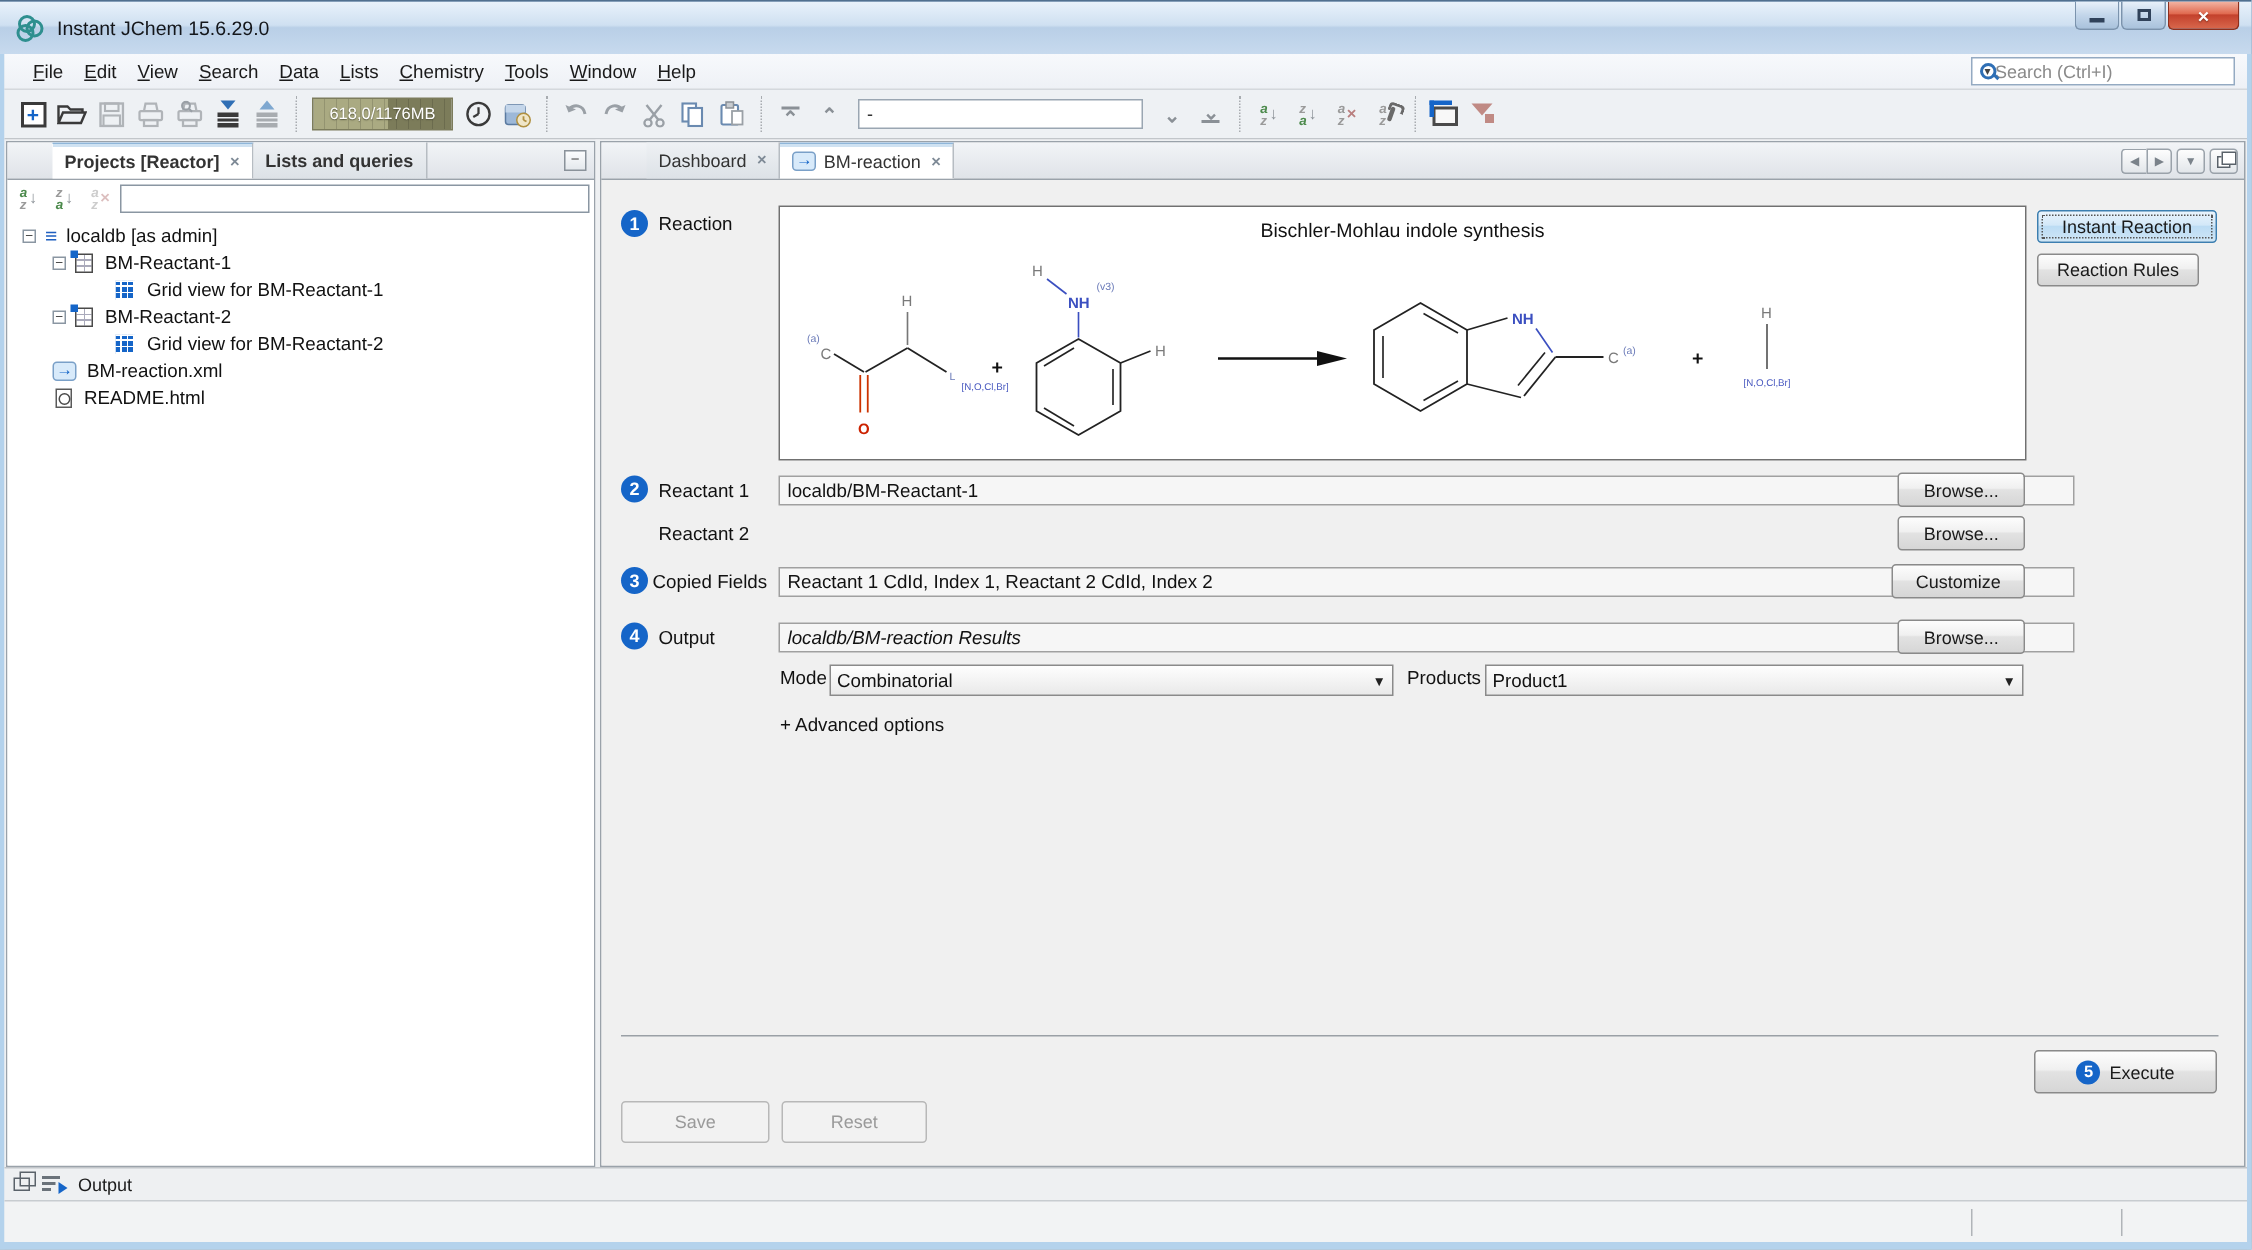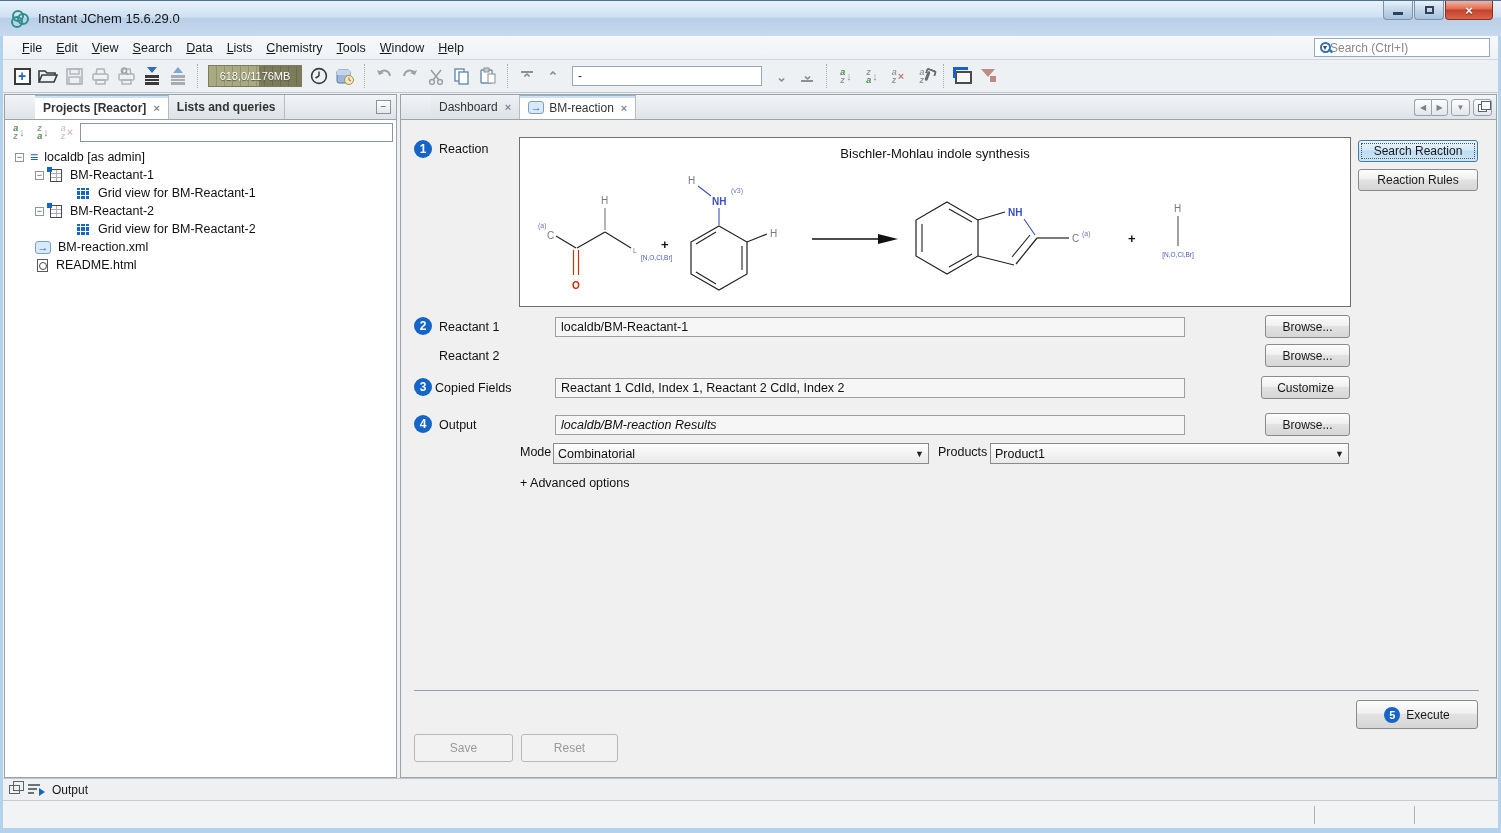--- a/index.html
+++ b/index.html
@@ -140,21 +140,21 @@
     color:#fff; font-weight:bold; font-size:12px; display:flex; align-items:center; justify-content:center; }
   .form-label { position:absolute; font-size:12.5px; color:#111; }
   .rbox { position:absolute; left:118px; top:17px; width:832px; height:170px; background:#fff; border:1px solid #707070; }
   .btn { position:absolute; border:1px solid #8a8a8a; border-radius:3px; color:#1a1a1a; font-size:12px;
     background:linear-gradient(180deg,#fdfdfd,#f0f0f0 45%,#e2e2e2 50%,#d6d6d6); display:flex;
     align-items:center; justify-content:center; cursor:default; }
   .btn.focused { background:linear-gradient(180deg,#eaf4fd,#d3e8f8 45%,#bcdcf4 50%,#cfe6f6);
     border-color:#3c7fb1; outline:1px dotted #555; outline-offset:-4px; }
   .btn.disabled { color:#9a9a9a; background:#f2f2f2; border-color:#b8b8b8; }
   .field { position:absolute; height:20px; border:1px solid #a0a0a0; background:#f6f6f6;
-    font-family:"Liberation Sans",sans-serif; font-size:12.5px; color:#111; padding:0 5px; width:630px; left:118px;margin-left:36px; }
+    font-family:"Liberation Sans",sans-serif; font-size:12.5px; color:#111; padding:0 5px; width:864px; left:118px; }
   .combo { position:absolute; height:21px; border:1px solid #8a8a8a; background:linear-gradient(180deg,#fefefe,#e9e9e9);
     display:flex; align-items:center; padding:0 4px; font-size:12.5px; color:#111; }
   .combo .arr { margin-left:auto; font-size:9px; color:#222; }
   .divider { position:absolute; height:1px; background:#9aa0a6; }
   .exec-circle { width:16px; height:16px; border-radius:50%; background:#1565c8; color:#fff; font-weight:bold;
     font-size:11px; display:flex; align-items:center; justify-content:center; margin-right:6px; }
 
   
   .output-bar { height:22px; flex:0 0 22px; background:#eef0f2; border-top:1px solid #c2c6ca;
     display:flex; align-items:center; padding-left:6px; gap:8px; }
@@ -549,22 +549,22 @@
               <line x1="517" y1="100" x2="549" y2="100" stroke="#222" stroke-width="1.2"></line>
               <text class="atom-gray" x="552" y="104">C</text>
               <text class="map-lbl" x="562" y="98">(a)</text>
               <text class="plus-lbl" x="608" y="105">+</text>
 
               <text class="atom-gray" x="654" y="74">H</text>
               <line x1="658" y1="78" x2="658" y2="108" stroke="#555" stroke-width="1.1"></line>
               <text class="list-lbl" x="658" y="119" text-anchor="middle">[N,O,Cl,Br]</text>
             </svg>
           </div>
-          <div class="btn focused" style="left:957px;top:20px;width:120px;height:22px">Search Reaction</div>
-          <div class="btn" style="left:957px;top:49px;width:120px;height:22px">Reaction Rules</div>
+          <div class="btn focused" style="left:957px;top:20px;width:120px;height:22px">Instant Reaction</div>
+          <div class="btn" style="left:957px;top:49px;width:108px;height:22px">Reaction Rules</div>
 
           <div class="step-circle" style="left:13px;top:197px">2</div>
           <div class="form-label" style="left:38px;top:200px">Reactant 1</div>
           <input class="field" style="top: 197px;" value="localdb/BM-Reactant-1">
           <div class="btn" style="left:864px;top:195px;width:85px;height:23px">Browse...</div>
 
           <div class="form-label" style="left:38px;top:229px">Reactant 2</div>
           <div class="btn" style="left:864px;top:224px;width:85px;height:23px">Browse...</div>
 
           <div class="step-circle" style="left:13px;top:258px">3</div>

